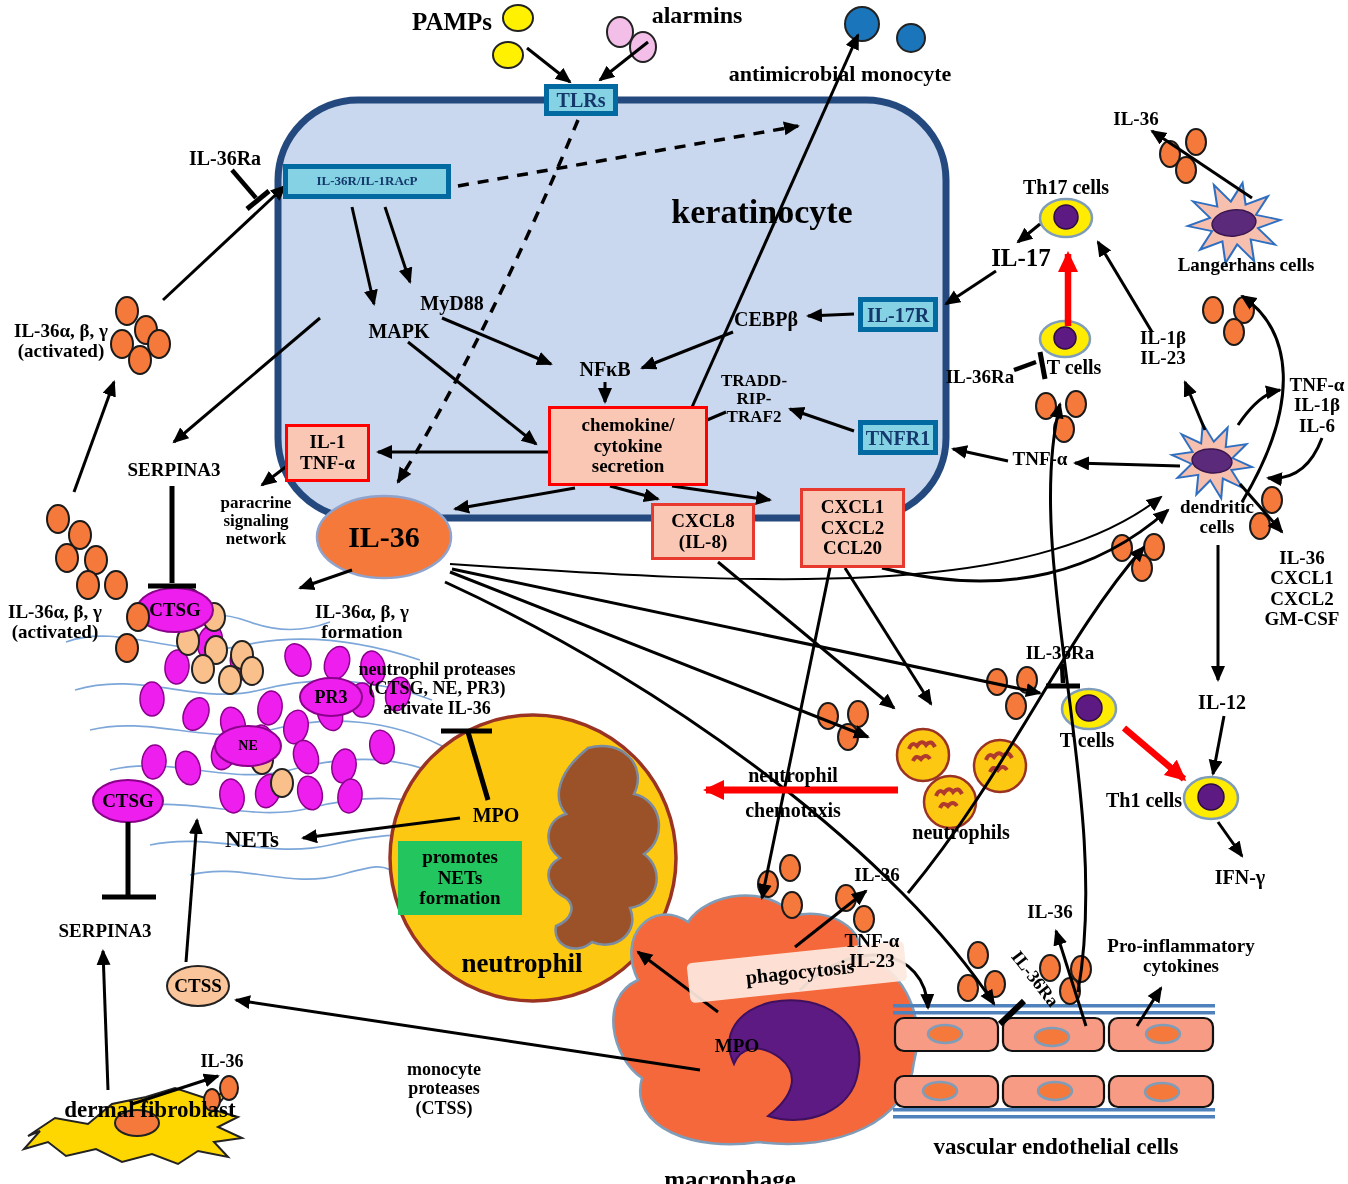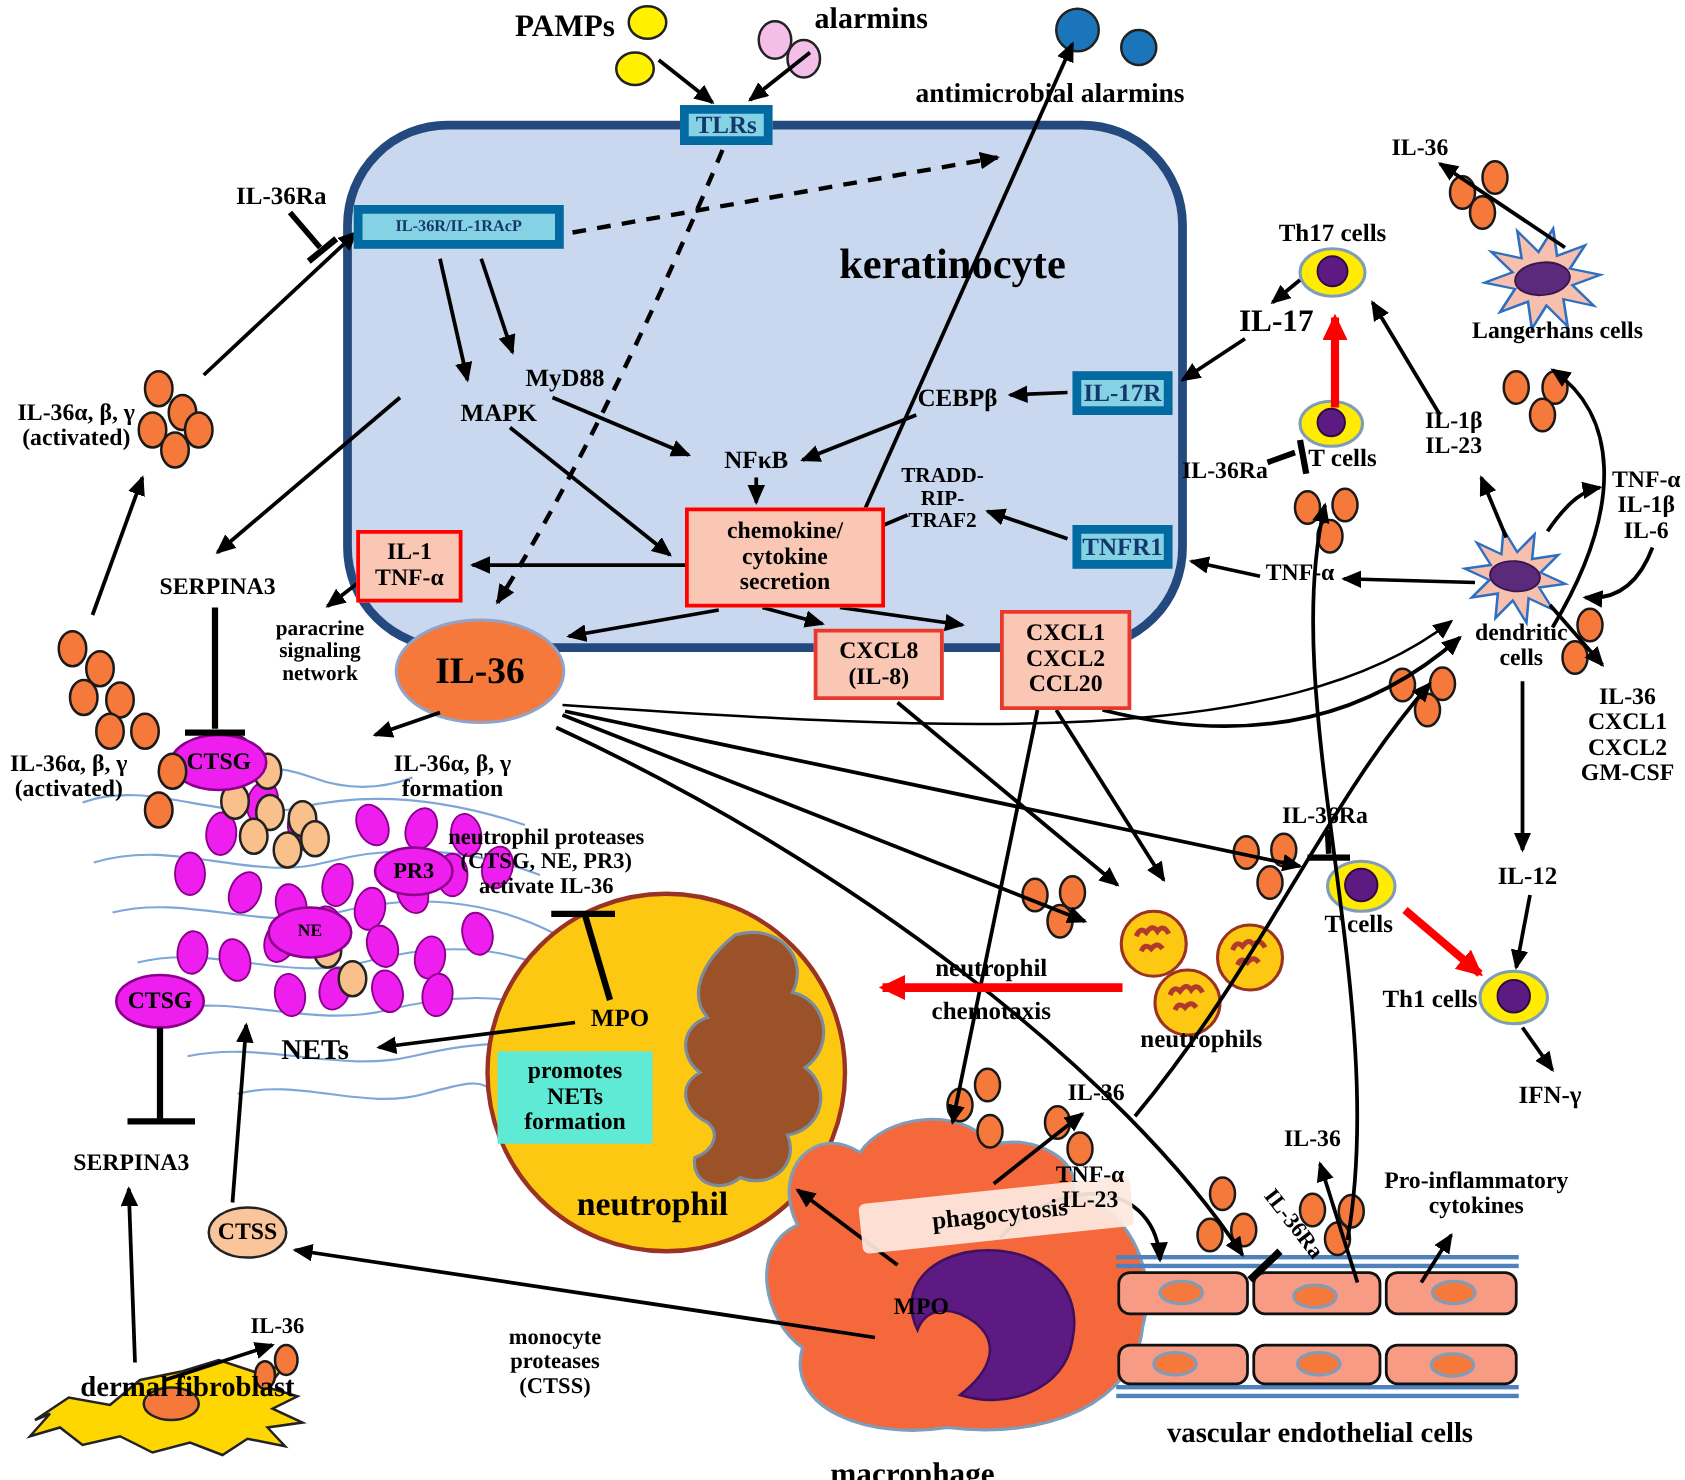--- a/index.html
+++ b/index.html
@@ -4,24 +4,24 @@
 <style>
   html,body{margin:0;padding:0;background:#fff;}
   #stage{position:relative;width:1348px;height:1184px;background:#ffffff;overflow:hidden;
          font-family:"Liberation Serif",serif;}
   #art{position:absolute;left:0;top:0;z-index:1;}
   .L{position:absolute;transform:translate(-50%,-50%);font-weight:bold;color:#000;
      white-space:nowrap;text-align:center;z-index:3;line-height:1.05;}
   .ml span{display:block;line-height:1.07;}
   .box{position:absolute;display:flex;flex-direction:column;align-items:center;justify-content:center;
        font-weight:bold;text-align:center;z-index:2;box-sizing:border-box;line-height:1.1;}
-  .cyan{background:#85d2e4;border:7px solid #0369a1;color:#14386b;}
+  .cyan{background:#85d2e4;border:5px solid #0369a1;color:#14386b;}
   .salmon{background:#fbc7b5;border:3px solid #fe0000;color:#000;}
   .salmon2{background:#fbc7b5;border:3px solid #e8392e;color:#000;}
-  .note{background:#5eead4;color:#000;}
+  .note{background:#22c55e;color:#000;}
   .band{position:absolute;background:rgba(253,233,223,0.93);border-radius:5px;z-index:2;}
 </style>
 </head>
 <body>
 
 <div id="stage">
 
 <svg id="art" width="1348" height="1184" viewBox="0 0 1348 1184">
   <defs>
     <marker id="mb" markerUnits="userSpaceOnUse" markerWidth="22" markerHeight="18" refX="14" refY="7" orient="auto">
@@ -358,21 +358,21 @@
 </div>
 <div class="box note" style="left:398px;top:841px;width:124px;height:74px;font-size:19px">
   <span>promotes</span>
       <span>NETs</span>
       <span>formation</span>
 </div>
 <div class="band" style="left:688px;top:952px;width:218px;height:40px;transform:rotate(-6deg)"></div>
 
 <div class="L" style="left:452px;top:22px;font-size:25px">PAMPs</div>
 <div class="L" style="left:697px;top:16px;font-size:24px">alarmins</div>
-<div class="L" style="left:840px;top:74px;font-size:22px">antimicrobial alarmins</div>
+<div class="L" style="left:840px;top:74px;font-size:22px">antimicrobial monocyte</div>
 <div class="L" style="left:225px;top:158px;font-size:20px">IL-36Ra</div>
 <div class="L" style="left:762px;top:212px;font-size:34px">keratinocyte</div>
 <div class="L" style="left:452px;top:303px;font-size:20px">MyD88</div>
 <div class="L" style="left:399px;top:331px;font-size:20px">MAPK</div>
 <div class="L" style="left:605px;top:369px;font-size:20px">NFκB</div>
 <div class="L" style="left:766px;top:319px;font-size:20px">CEBPβ</div>
 <div class="L ml" style="left:754px;top:399px;font-size:17px">
   <span>TRADD-</span>
       <span>RIP-</span>
       <span>TRAF2</span>

